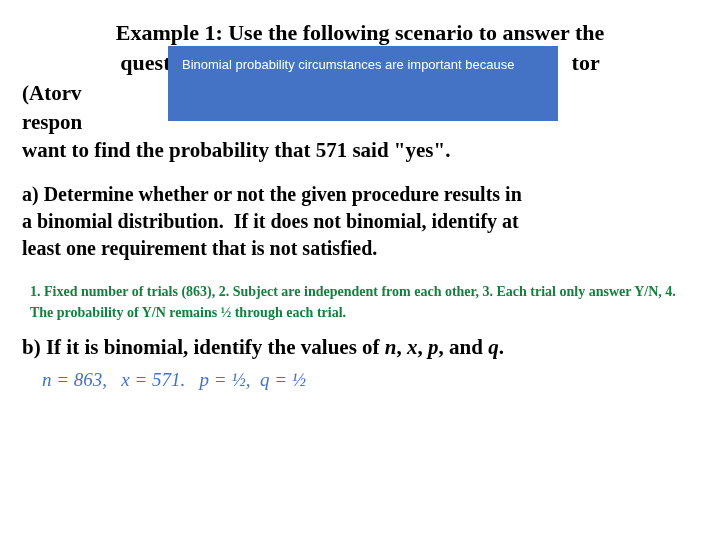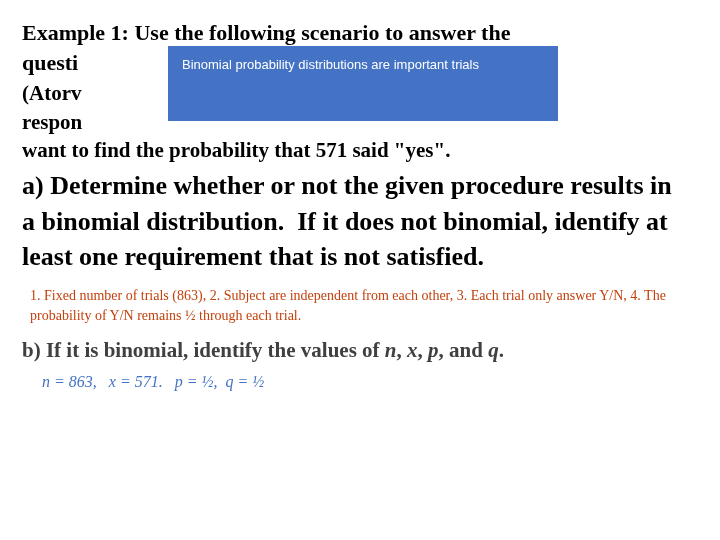--- a/index.html
+++ b/index.html
@@ -19,20 +19,21 @@
       position: relative;
       padding: 18px 22px 18px 22px;
     }
 
     .main-title {
       font-size: 22px;
       font-weight: bold;
       color: #000000;
       line-height: 1.35;
       margin-bottom: 0px;
+      text-align: center;
     }
 
     .tooltip-box {
       position: absolute;
       top: 46px;
       left: 168px;
       width: 390px;
       background: #4472c4;
       color: #ffffff;
       font-family: Arial, sans-serif;
@@ -45,64 +46,64 @@
 
     .scenario-text {
       font-size: 21px;
       font-weight: bold;
       color: #000000;
       line-height: 1.35;
       margin-top: 2px;
     }
 
     .part-a-label {
-      font-size: 26px;
+      font-size: 20px;
       font-weight: bold;
       color: #000000;
-      margin-top: 4px;
+      margin-top: 17px;
       line-height: 1.35;
     }
 
     .part-a-answer {
       font-size: 14px;
-      font-weight: normal;
-      color: #c2410c;
-      margin-top: 12px;
+      font-weight: bold;
+      color: #15803d;
+      margin-top: 20px;
       margin-left: 8px;
       line-height: 1.45;
     }
 
     .part-b-label {
       font-size: 21px;
       font-weight: bold;
-      color: #404040;
+      color: #000000;
       margin-top: 10px;
       line-height: 1.35;
     }
 
     .part-b-answer {
-      font-size: 16px;
+      font-size: 19px;
       font-style: italic;
       color: #4472c4;
       margin-top: 6px;
       margin-left: 20px;
       line-height: 1.4;
     }
 
     em {
       font-style: italic;
     }
   </style>
 </head>
 <body>
 
 <div class="slide-container">
 
   <div class="tooltip-box">
-    <span>Binomial probability distributions are important trials</span><br>
+    <span>Binomial probability circumstances are important because</span><br>
     <br>
     <br>
   </div>
 
   <div class="main-title">
     <span>Example 1: Use the following scenario to answer the</span><br>
     <span>questi<span style="display:inline-block;width:395px;"></span>tor</span>
   </div>
 
   <div class="scenario-text">

